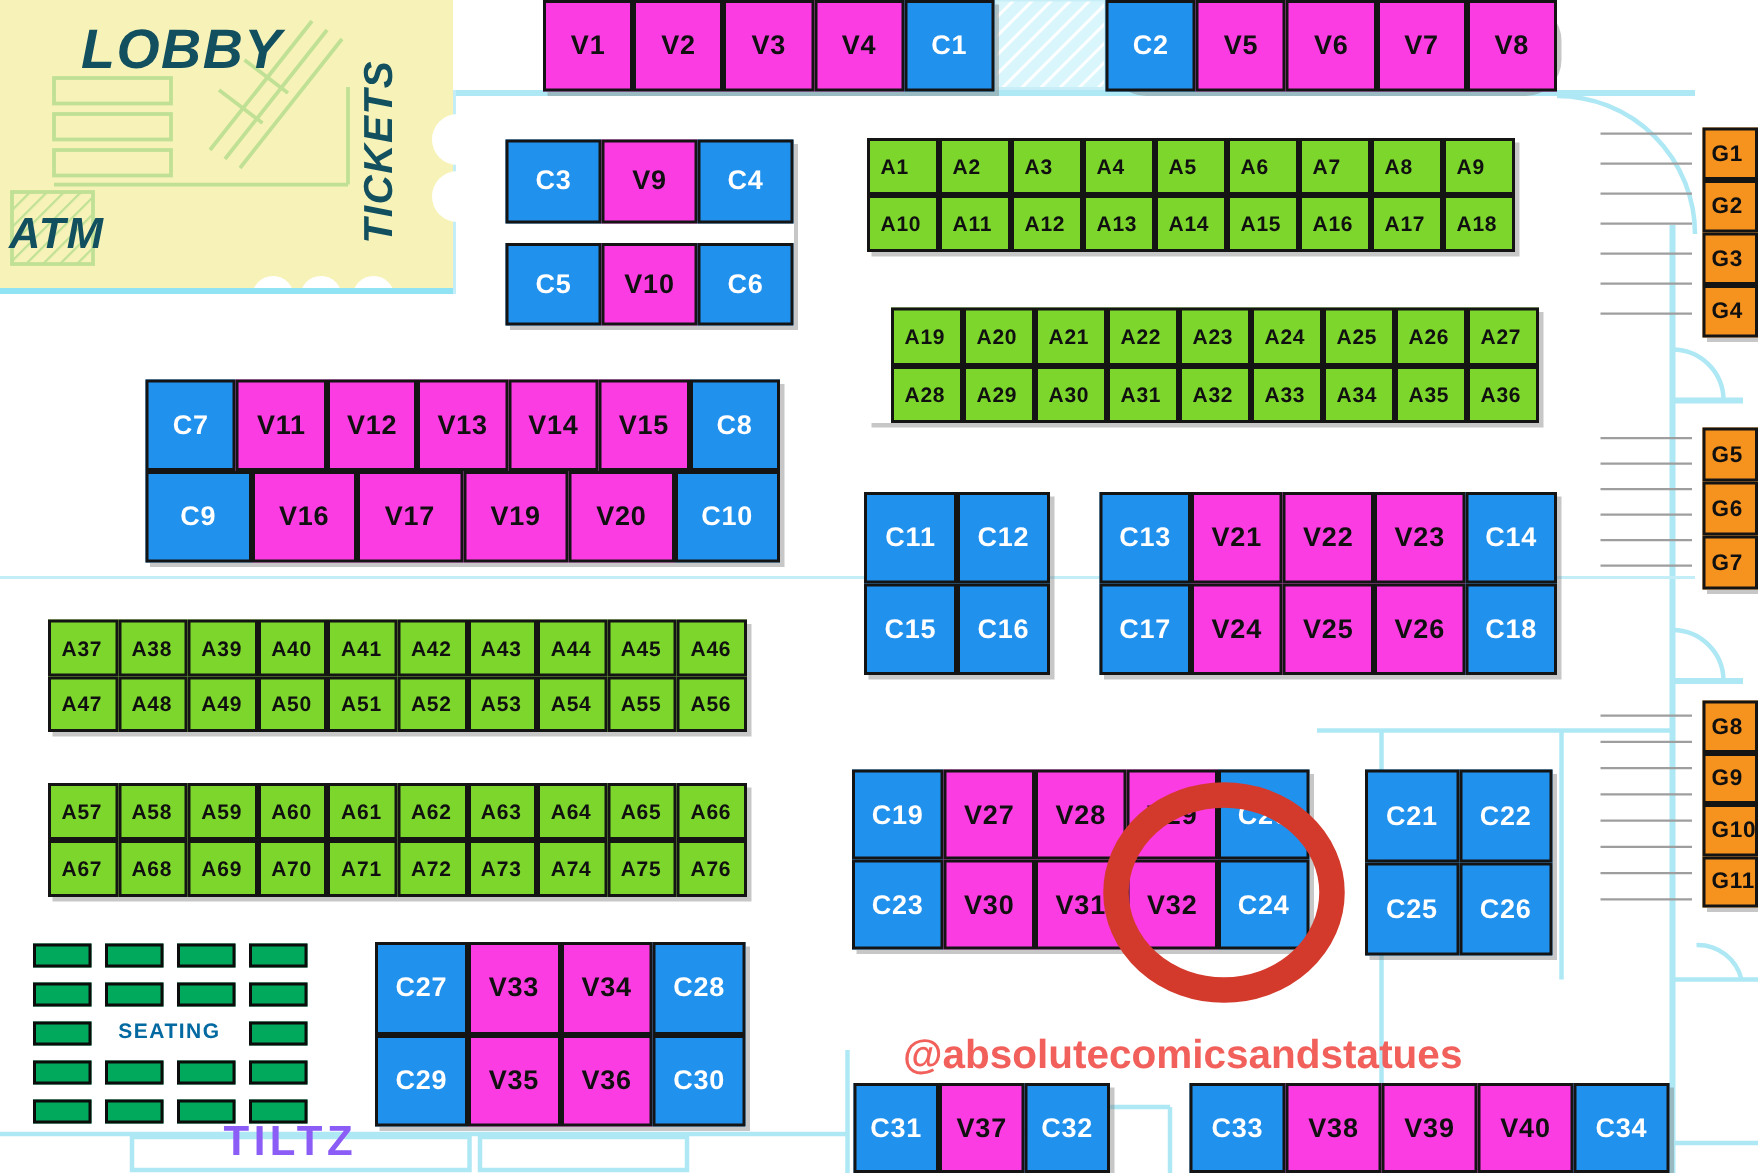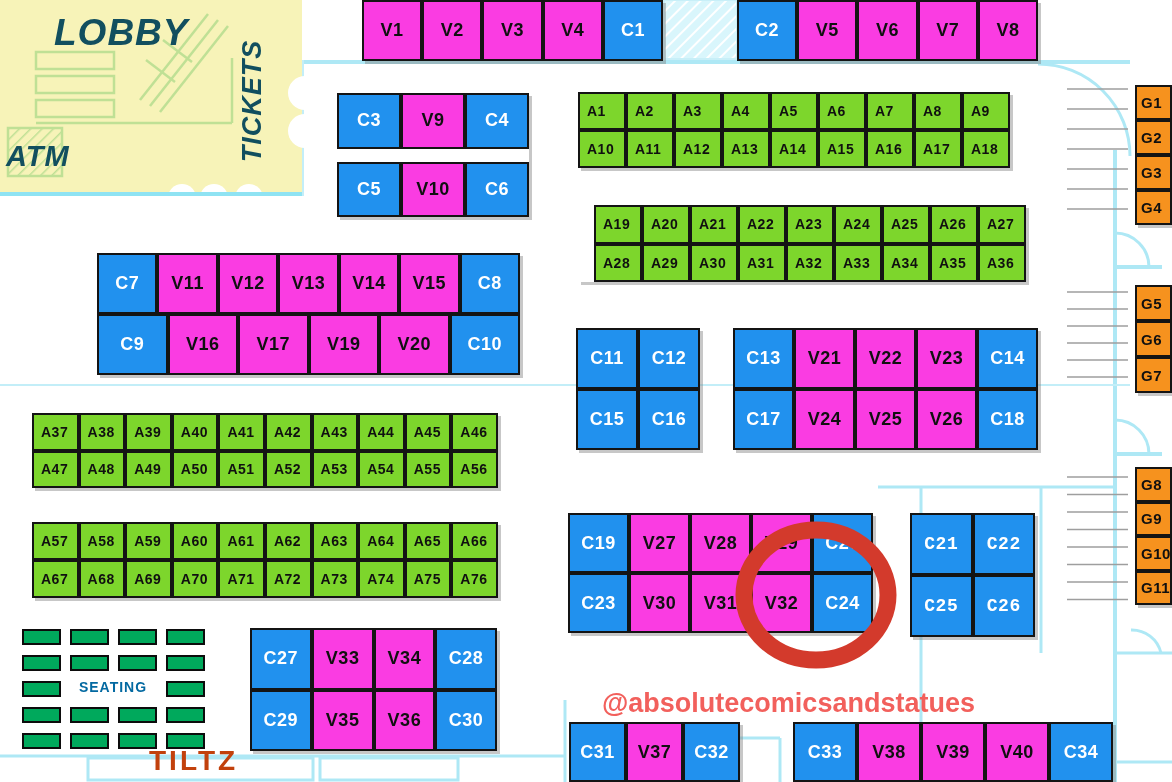--- a/index.html
+++ b/index.html
@@ -33,21 +33,21 @@
   .booth-g{background:var(--g-orange);font-size:15px;justify-content:flex-start;
            padding-left:4px;}
 
   
   #seating-tables{position:absolute;left:0;top:0;z-index:2;}
   .seat-table{position:absolute;width:35px;height:12px;background:var(--seating-green);
               border:2px solid #0c0c0c;}
   #seating-label{position:absolute;left:74px;top:679px;width:78px;font-size:14px;
                  font-weight:800;letter-spacing:1px;color:#0369a1;z-index:2;text-align:center;}
   #tiltz-label{position:absolute;left:149px;top:745px;font-size:28px;font-weight:900;
-               letter-spacing:3px;color:#c2410c;z-index:2;}
+               letter-spacing:3px;color:#8b5cf6;z-index:2;}
 
   
   #watermark{position:absolute;left:602px;top:688px;font-size:27px;font-weight:800;
              color:var(--watermark-salmon);z-index:4;letter-spacing:0;}
   #highlight-svg{position:absolute;left:0;top:0;z-index:5;pointer-events:none;}
 </style>
 </head>
 <body>
 
 <div id="stage">
@@ -154,21 +154,21 @@
   <div id="floor-map">
       <div class="block" style="left: 362px; top: 0px; width: 301px; height: 61px;">
         <div class="brow">
           <div class="booth booth-v">V1</div>
           <div class="booth booth-v">V2</div>
           <div class="booth booth-v">V3</div>
           <div class="booth booth-v">V4</div>
           <div class="booth booth-c">C1</div>
         </div>
       </div>
-      <div class="block" style="left: 737px; top: 0px; width: 301px; height: 61px;">
+      <div class="block" style="left: 737px; top: 0px; width: 301px; height: 61px; border-radius: 24px;">
         <div class="brow">
           <div class="booth booth-c">C2</div>
           <div class="booth booth-v">V5</div>
           <div class="booth booth-v">V6</div>
           <div class="booth booth-v">V7</div>
           <div class="booth booth-v">V8</div>
         </div>
       </div>
       <div class="block" style="left: 337px; top: 93px; width: 192px; height: 124px; gap: 13px;">
         <div class="brow">
@@ -336,21 +336,21 @@
           <div class="booth booth-c">C20</div>
         </div>
         <div class="brow">
           <div class="booth booth-c">C23</div>
           <div class="booth booth-v">V30</div>
           <div class="booth booth-v">V31</div>
           <div class="booth booth-v">V32</div>
           <div class="booth booth-c">C24</div>
         </div>
       </div>
-      <div class="block" style="left: 910px; top: 513px; width: 125px; height: 124px; font-family: Liberation Mono, monospace;">
+      <div class="block" style="left: 910px; top: 513px; width: 125px; height: 124px;">
         <div class="brow">
           <div class="booth booth-c">C21</div>
           <div class="booth booth-c">C22</div>
         </div>
         <div class="brow">
           <div class="booth booth-c">C25</div>
           <div class="booth booth-c">C26</div>
         </div>
       </div>
       <div class="block" style="left: 250px; top: 628px; width: 247px; height: 123px;">

